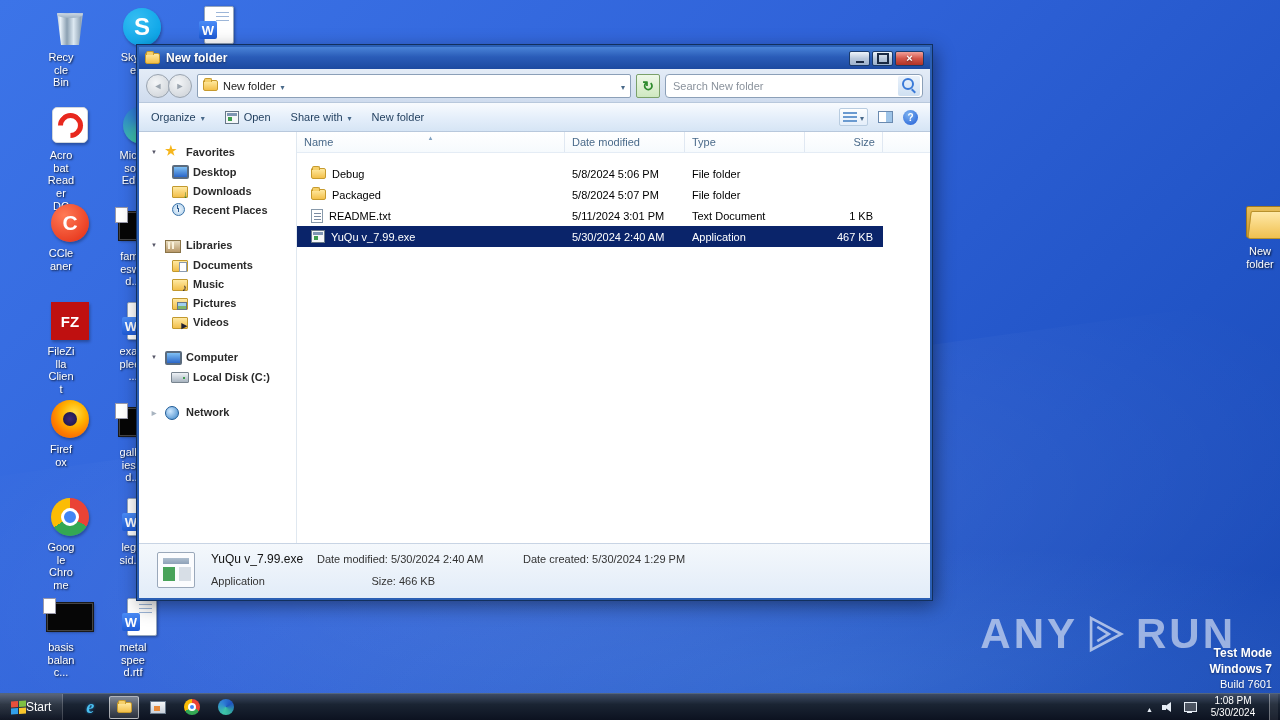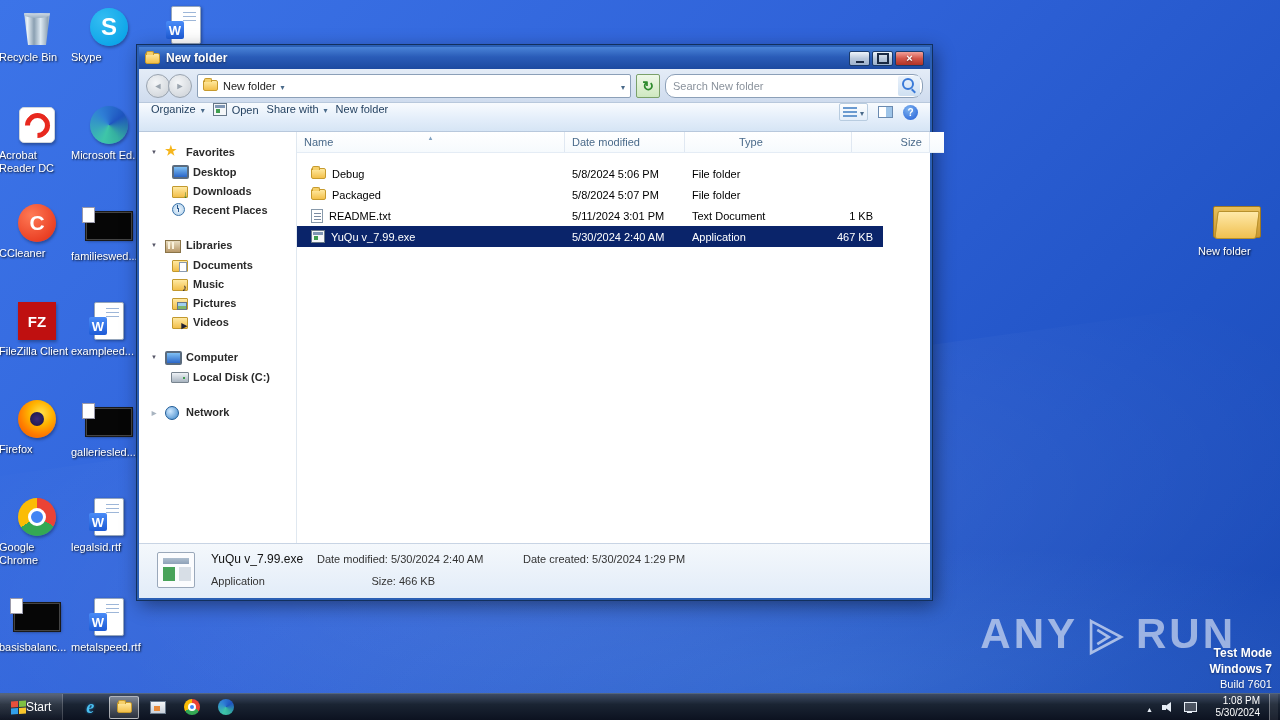--- a/index.html
+++ b/index.html
@@ -2,21 +2,21 @@
 <html><head>
 <meta charset="utf-8">
 <style>
   *{margin:0;padding:0;box-sizing:border-box;}
   html,body{width:1280px;height:720px;overflow:hidden;font-family:"Liberation Sans",sans-serif;}
   body{position:relative;background:linear-gradient(135deg,#3c74e8 0%,#2f62d8 45%,#2154c6 75%,#1a49b4 100%);}
   .glow1{position:absolute;left:-200px;top:380px;width:1800px;height:500px;background:radial-gradient(ellipse at 45% 30%,rgba(255,255,255,.10),transparent 55%);transform:rotate(-8deg);pointer-events:none;}
   .glow2{position:absolute;left:0;top:520px;width:1400px;height:320px;background:radial-gradient(ellipse at 60% 50%,rgba(130,195,255,.16),transparent 60%);pointer-events:none;}
 
   
-  .dicon{position:absolute;width:76px;cursor:pointer;z-index:5;}
+  .dicon{position:absolute;width:76px;text-align:center;cursor:pointer;z-index:5;padding-left:48px;}
   .di-img{width:46px;height:42px;margin:0 auto 3px;display:flex;align-items:center;justify-content:center;position:relative;}
   .di-label{color:#fff;font-size:11px;line-height:1.15;text-shadow:1px 1px 2px rgba(0,0,0,.85);word-wrap:break-word;}
   .icon-recyclebin{width:30px;height:36px;position:relative;background:linear-gradient(90deg,#9fb2c2 0%,#e8f1f8 18%,#8ba0b2 40%,#dde9f2 62%,#92a6b8 85%,#c8d6e2 100%);clip-path:polygon(7% 12%,93% 12%,80% 100%,20% 100%);border-radius:2px;}
   .icon-recyclebin::before{content:'';position:absolute;top:0;left:1px;right:1px;height:9px;border-radius:50%;background:linear-gradient(#f8fbfe,#9eb2c4);}
   .icon-skype{width:38px;height:38px;border-radius:50%;background:radial-gradient(circle at 35% 30%,#35bdf2,#009ee5);box-shadow:1px 2px 3px rgba(0,0,0,.3);display:flex;align-items:center;justify-content:center;}
   .icon-skype::after{content:'S';color:#fff;font-weight:bold;font-size:24px;}
   .icon-acrobat{width:36px;height:36px;background:#fff;border-radius:5px;border:1px solid #d0d6dc;display:flex;align-items:center;justify-content:center;box-shadow:1px 2px 3px rgba(0,0,0,.3);}
   .icon-acrobat::after{content:'';width:15px;height:15px;border:5px solid #e8281e;border-radius:50%;border-left-color:transparent;transform:rotate(-45deg);}
   .icon-edge{width:38px;height:38px;border-radius:50%;background:conic-gradient(from 200deg,#3ec6a8,#2f7fd6 35%,#1f55c0 60%,#35b0a0 85%,#3ec6a8);box-shadow:1px 2px 3px rgba(0,0,0,.3);}
   .icon-ccleaner{width:38px;height:38px;border-radius:50%;background:radial-gradient(circle at 35% 30%,#ff7a55,#e22a12);display:flex;align-items:center;justify-content:center;box-shadow:1px 2px 3px rgba(0,0,0,.3);}
@@ -59,27 +59,27 @@
   .navbar{height:34px;background:linear-gradient(#e4ecf7,#cfdcee);display:flex;align-items:center;padding:0 7px;gap:5px;border-bottom:1px solid #b8c8dc;}
   .navcircle{width:24px;height:24px;border-radius:50%;background:radial-gradient(circle at 40% 35%,#f4f6f8,#c9ced4);border:1px solid #9aa4b0;display:flex;align-items:center;justify-content:center;cursor:pointer;flex:0 0 auto;}
   .navcircle.back::after{content:'◄';font-size:9px;color:#9aa4ae;}
   .navcircle.fwd{margin-left:-7px;}
   .navcircle.fwd::after{content:'►';font-size:9px;color:#9aa4ae;}
   .addressbar{height:24px;width:434px;background:#fff;border:1px solid #8ca0b8;border-radius:2px;display:flex;align-items:center;padding:0 5px;font-size:11px;color:#222;gap:5px;cursor:text;}
   .addr-spacer{flex:1;}
   .dcaret::after{content:'▾';font-size:8px;color:#4a6a8a;}
   .refreshbtn{width:24px;height:24px;border:1px solid #7aa06a;border-radius:2px;background:linear-gradient(#eef8e8,#cfe8c0);display:flex;align-items:center;justify-content:center;cursor:pointer;flex:0 0 auto;}
   .refreshbtn::after{content:'↻';color:#2d8a2d;font-size:14px;font-weight:bold;}
-  .searchbox{height:24px;flex:1;background:#fff;border:1px solid #8ca0b8;border-radius:10px;display:flex;align-items:center;padding:0 2px 0 7px;}
+  .searchbox{height:24px;flex:1;background:#fff;border:1px solid #8ca0b8;border-radius:4px;display:flex;align-items:center;padding:0 2px 0 7px;}
   .searchbox input{border:none;outline:none;flex:1;min-width:0;font-size:11px;color:#333;font-family:inherit;background:transparent;}
   .searchbox input::placeholder{color:#8a929c;}
   .searchbtn{width:22px;height:20px;display:flex;align-items:center;justify-content:center;background:linear-gradient(#eaf2fb,#cfe0f2);border-radius:2px;cursor:pointer;position:relative;}
   .searchbtn::before{content:'';width:8px;height:8px;border:2px solid #3a7ad8;border-radius:50%;margin:-3px 0 0 -3px;}
   .searchbtn::after{content:'';position:absolute;width:5px;height:2px;background:#3a7ad8;transform:rotate(45deg);right:4px;bottom:4px;}
-  .cmdbar{height:29px;background:linear-gradient(#f8fbfe,#e4eefa 55%,#d6e5f5);border-bottom:1px solid #b8c8dc;display:flex;align-items:flex-start;padding:0 12px;font-size:11px;color:#1e3c5c;gap:8px;}
+  .cmdbar{height:29px;background:linear-gradient(#f8fbfe,#e4eefa 55%,#d6e5f5);border-bottom:1px solid #b8c8dc;display:flex;align-items:center;padding:0 12px;font-size:11px;color:#1e3c5c;gap:20px;}
   .cmditem{display:flex;align-items:center;gap:5px;cursor:pointer;}
   .cmdright{margin-left:auto;display:flex;align-items:center;gap:10px;}
   .viewbtn{display:flex;align-items:center;gap:3px;cursor:pointer;padding:2px 3px;border:1px solid #b8cce0;border-radius:2px;background:linear-gradient(#fdfefe,#e4eefa);}
   .viewsicon{width:14px;height:11px;background:repeating-linear-gradient(#6a9ad0 0 2px,transparent 2px 4px);}
   .previcon{width:15px;height:12px;border:1px solid #6a8ab0;background:linear-gradient(90deg,#fff 55%,#9ec4e8 45%);}
   .helpicon{width:15px;height:15px;border-radius:50%;background:radial-gradient(circle at 38% 30%,#7fb4f0,#1e5bd6);display:flex;align-items:center;justify-content:center;}
   .helpicon::after{content:'?';color:#fff;font-size:10px;font-weight:bold;}
   .main{display:flex;height:411px;background:#fff;}
   .sidebar{width:158px;border-right:1px solid #e0e8f0;padding-top:10px;font-size:11px;color:#2a2a2a;overflow:hidden;flex:0 0 auto;font-weight:bold;}
   .navgroup{display:flex;align-items:center;gap:5px;height:20px;padding-left:10px;cursor:pointer;}
@@ -103,21 +103,21 @@
   .sglobe::before{content:'';position:absolute;left:1px;top:1px;width:12px;height:12px;border-radius:50%;border:1px solid #1d5a96;background:radial-gradient(circle at 35% 35%,#cfe8ff,#3a85c8);}
   .slib::before{content:'';position:absolute;left:1px;top:2px;width:14px;height:11px;background:linear-gradient(#e8dcc0,#b89868);border:1px solid #8a7448;}
   .slib::after{content:'';position:absolute;left:4px;top:4px;width:2px;height:7px;background:#faf2dc;box-shadow:4px 0 0 #faf2dc;}
   .sclock::before{content:'';position:absolute;left:1px;top:1px;width:11px;height:11px;border-radius:50%;border:1px solid #3a72a8;background:radial-gradient(#f2f8ff,#a8cce8);}
   .sclock::after{content:'';position:absolute;left:6px;top:3px;width:1px;height:4px;background:#2a5a90;box-shadow:1px 3px 0 #2a5a90;}
   .filearea{flex:1;font-size:11px;position:relative;}
   .colhead{display:flex;height:21px;border-bottom:1px solid #e4ecf5;color:#4a6a8a;background:linear-gradient(#fff,#f6fafd);}
   .col{padding:4px 7px 0;border-right:1px solid #e0e8f2;position:relative;cursor:pointer;}
   .col.cn{width:268px;}
   .col.cm{width:120px;}
-  .col.ct{width:120px;margin-left:47px;}
+  .col.ct{width:120px;}
   .col.cs{width:78px;text-align:right;}
   .col.cx{flex:1;border-right:none;}
   .sortup{position:absolute;top:-2px;left:50%;transform:translateX(-50%);}
   .sortup::after{content:'▴';font-size:7px;color:#7fa0c0;}
   .rows{margin-top:10px;}
   .frow{display:flex;align-items:center;height:21px;width:586px;color:#000;cursor:pointer;}
   .frow .fname{width:268px;display:flex;align-items:center;gap:6px;padding-left:14px;}
   .frow .fmod{width:120px;padding-left:7px;}
   .frow .ftype{width:120px;padding-left:7px;}
   .frow .fsize{width:78px;text-align:right;padding-right:10px;}
@@ -149,25 +149,25 @@
   .tchrome::after{content:'';position:absolute;inset:4px;background:#4285f4;border:2px solid #fff;border-radius:50%;}
   .tedge{width:16px;height:16px;border-radius:50%;background:conic-gradient(from 200deg,#3ec6a8,#2f7fd6 35%,#1f55c0 60%,#35b0a0 85%,#3ec6a8);}
   .tray{margin-left:auto;display:flex;align-items:center;gap:9px;height:100%;padding-right:2px;color:#fff;}
   .tcaret::before{content:'▲';font-size:7px;color:#e6edf5;}
   .spk{width:13px;height:11px;position:relative;}
   .spk::before{content:'';position:absolute;left:0;top:3px;width:4px;height:5px;background:#e6edf5;}
   .spk::after{content:'';position:absolute;left:2px;top:0;border-top:5px solid transparent;border-bottom:5px solid transparent;border-right:7px solid #e6edf5;}
   .net{width:13px;height:11px;position:relative;}
   .net::before{content:'';position:absolute;left:0;top:0;width:11px;height:8px;border:1px solid #e6edf5;background:rgba(230,237,245,.25);}
   .net::after{content:'';position:absolute;left:3px;bottom:0;width:5px;height:2px;background:#e6edf5;}
-  .clock{font-size:10px;line-height:1.2;text-align:right;cursor:pointer;min-width:54px;}
+  .clock{font-size:10px;line-height:1.2;text-align:center;cursor:pointer;min-width:54px;}
   .showdesk{width:9px;height:100%;border-left:1px solid rgba(255,255,255,.35);background:rgba(255,255,255,.07);cursor:pointer;}
 
   
-  .watermark{position:absolute;top:610px;right:44px;display:flex;align-items:flex-end;gap:6px;z-index:8;color:rgba(255,255,255,.55);font-weight:bold;font-size:42px;letter-spacing:3px;}
+  .watermark{position:absolute;top:610px;right:44px;display:flex;align-items:center;gap:6px;z-index:8;color:rgba(255,255,255,.55);font-weight:bold;font-size:42px;letter-spacing:3px;}
   .wm-sub{position:absolute;right:8px;top:646px;text-align:right;color:#fff;font-size:12px;font-weight:bold;line-height:1.3;z-index:8;text-shadow:0 1px 2px rgba(0,0,0,.4);}
   .wm-sub .build{font-size:11px;font-weight:normal;}
 </style>
 </head>
 <body>
 
 <div class="glow1"></div>
 <div class="glow2"></div>
 
 <div class="dicon" style="left:-1px;top:6px">

